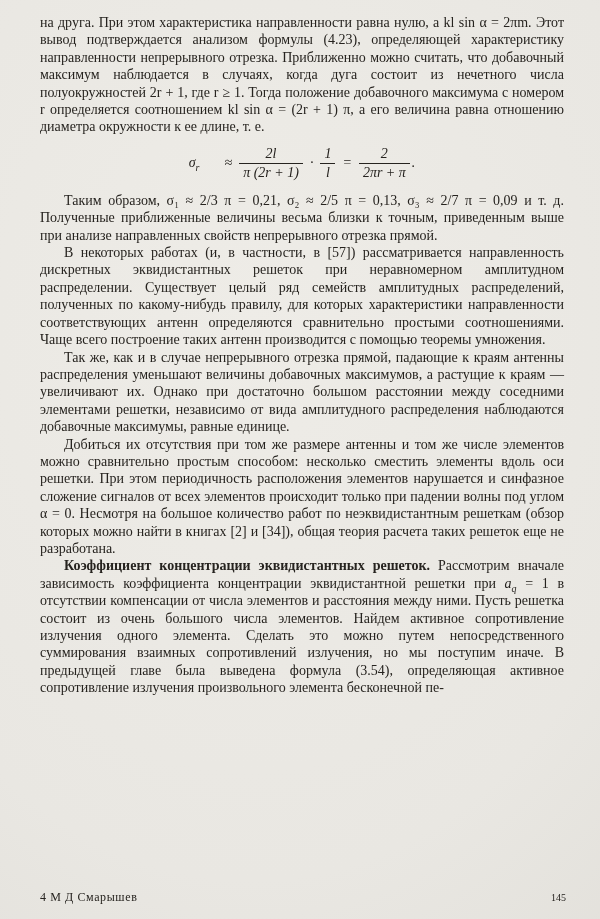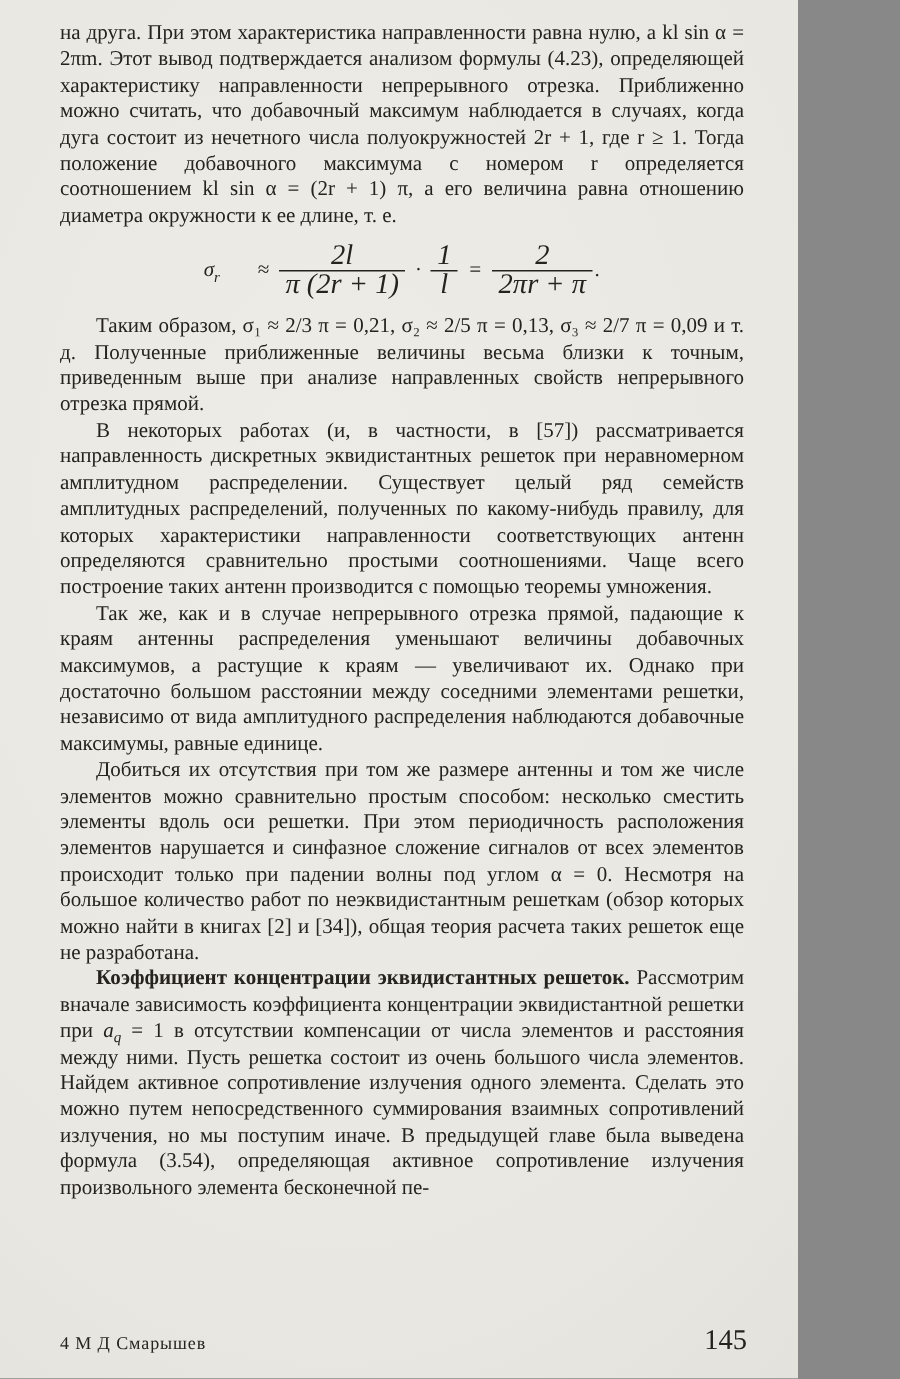--- a/index.html
+++ b/index.html
@@ -3,21 +3,21 @@
 <meta charset="utf-8">
 <style>
   :root { --paper:#e9e7e2; --ink:#26231f; }
   * { margin:0; padding:0; box-sizing:border-box; }
   html, body { width:600px; }
   body {
     font-family:"Liberation Serif","DejaVu Serif",serif;
     background:#888;
   }
   .page {
-    width:532px; height:919px;
+    width:600px; height:919px;
     background: radial-gradient(ellipse 135% 115% at 42% 36%,
                 #eeece7 0%, var(--paper) 52%, #dedcd6 90%, #d3d1ca 100%);
     color: var(--ink);
     padding:14px 36px 0 40px;
     position:relative;
     overflow:hidden;
   }
   .body-text {
     font-size:14px;
     line-height:17.4px;
@@ -28,34 +28,34 @@
   .para.first { text-indent:0; }
   .formula-row {
     text-align:center;
     font-style:italic;
     margin:9px 0 10px;
     font-size:14px;
     line-height:1;
     white-space:nowrap;
   }
   .frac { display:inline-block; vertical-align:middle; text-align:center; }
-  .fnum, .fden { display:block; font-size:19px; line-height:16px; padding:1px 4px; }
+  .fnum, .fden { display:block; font-size:14px; line-height:16px; padding:1px 4px; }
   .fnum { border-bottom:1px solid var(--ink); }
   .f-op { margin:0 7px; }
   .f-lhs { margin-right:18px; }
   .f-end { margin-left:2px; }
   .it { font-style:italic; }
   sub { font-size:10px; line-height:0; }
   .lead { font-weight:bold; }
   .footer {
     position:absolute; left:40px; right:34px; bottom:14px;
     display:flex; justify-content:space-between; align-items:baseline;
   }
   .sig { font-size:12px; letter-spacing:0.6px; }
-  .pageno { font-size:19px; }
+  .pageno { font-size:10px; }
 </style>
 </head>
 <body>
 
 <div class="page" lang="ru">
   <div class="body-text">
 
     <p class="para first">на друга. При этом характеристика направленности равна нулю, а kl sin α = 2πm. Этот вывод подтверждается анализом формулы (4.23), определяющей характеристику направленности непрерывного отрезка. Приближенно можно считать, что добавочный максимум наблюдается в случаях, когда дуга состоит из нечетного числа полуокружностей 2r + 1, где r ≥ 1. Тогда положение добавочного максимума с номером r определяется соотношением kl sin α = (2r + 1) π, а его величина равна отношению диаметра окружности к ее длине, т. е.</p>
 
     <div class="formula-row">

